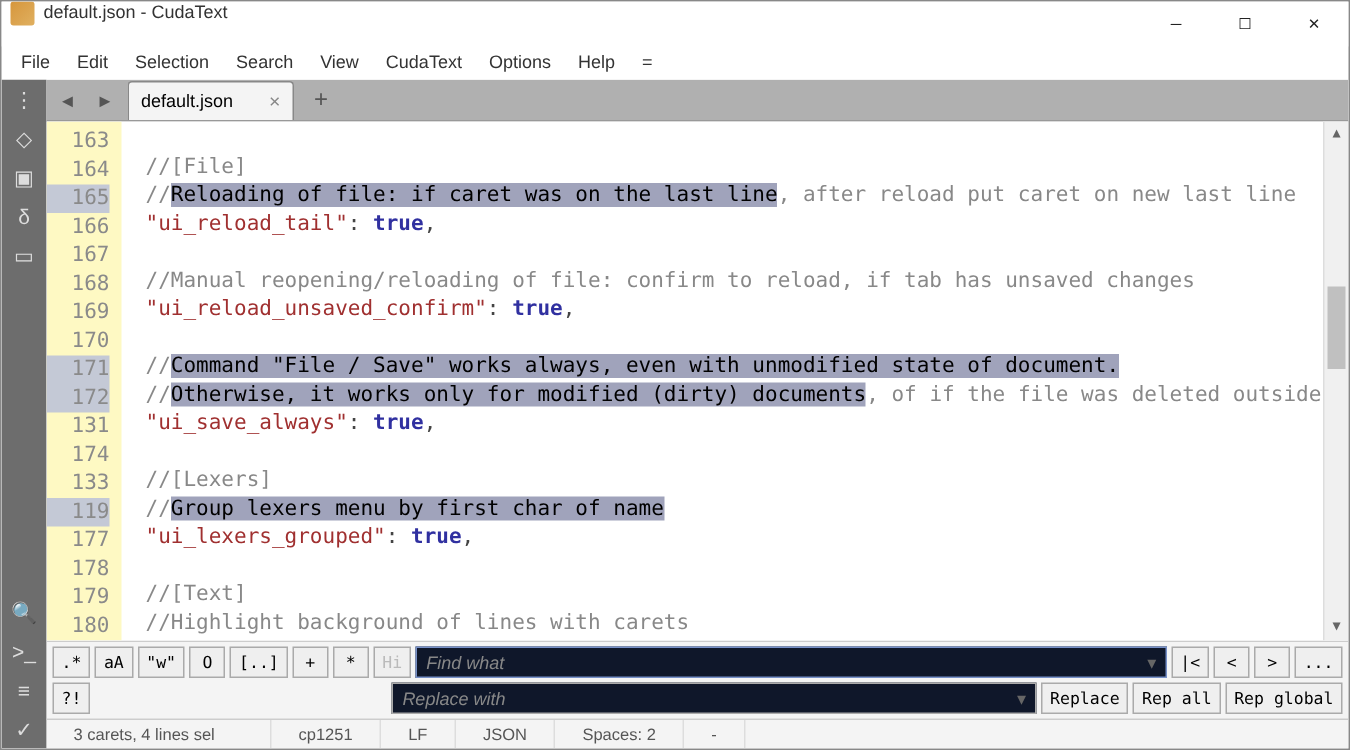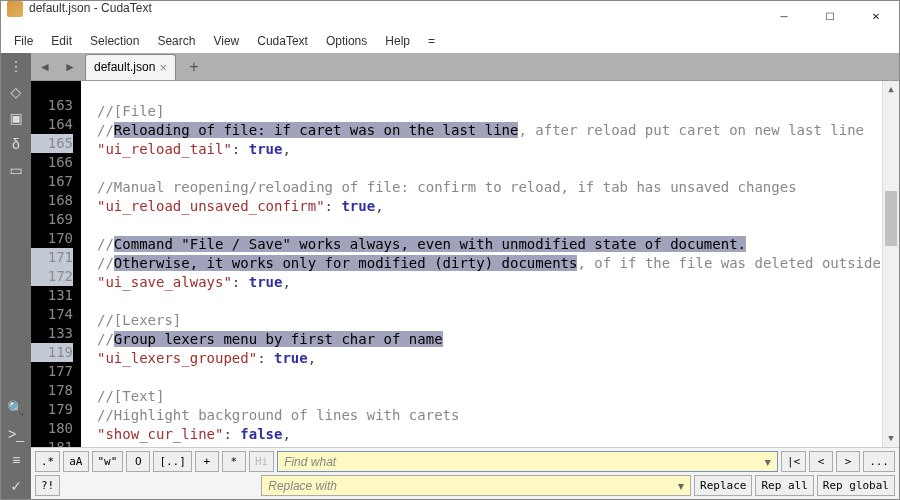--- a/index.html
+++ b/index.html
@@ -11,43 +11,43 @@
 .winbtn{width:46px;height:30px;display:flex;align-items:center;justify-content:center;font-family:Arial;font-size:10px;color:#222}
 .menubar{height:22px;display:flex;align-items:flex-start;padding-left:4px;gap:0;color:#333}
 .menubar span{padding:3px 9px}
 .body{flex:1;display:flex;overflow:hidden}
 .iconbar{width:30px;background:#6d6d6d;display:flex;flex-direction:column}
 .ibtn{width:30px;height:26px;display:flex;align-items:center;justify-content:center;color:#ddd;font-size:14px}
 .ibtn.spacer{flex:1}
 .main{flex:1;display:flex;flex-direction:column;overflow:hidden}
 .tabrow{height:28px;display:flex;align-items:center;background:#b0b0b0;border-bottom:1px solid #999}
 .navbtn{width:22px;height:22px;display:flex;align-items:center;justify-content:center;color:#555;margin-left:3px}
-.tab{height:26px;background:#f4f4f4;border:1px solid #888;border-bottom:none;display:flex;align-items:center;padding:0 8px;margin-left:4px;border-radius:3px 3px 0 0;gap:4px;font-size:12px}
+.tab{height:26px;background:#f4f4f4;border:1px solid #888;border-bottom:none;display:flex;align-items:center;padding:0 8px;margin-left:4px;border-radius:3px 3px 0 0;gap:24px;font-size:12px}
 .tab .x{color:#888;font-size:13px}
 .newtab{width:28px;height:24px;display:flex;align-items:center;justify-content:center;color:#555;font-size:16px;margin-left:4px}
 .editor{flex:1;display:flex;overflow:hidden;font-family:Consolas,Menlo,monospace;font-size:14px;line-height:19px;background:#fff;position:relative}
-.gut{width:50px;background:#000000;color:#8a8a8a;text-align:right;padding-right:8px;padding-top:15px}
+.gut{width:50px;background:#fef9c3;color:#8a8a8a;text-align:right;padding-right:8px;padding-top:4px}
 .gut div{height:19px}
 .gut .hl{background:#c4c9d6}
 .code{flex:1;padding-left:16px;padding-top:2px;white-space:pre;color:#444;overflow:hidden}
 .cl{height:19px}
 .kc{color:#a03030}
 .bt{color:#3030a0;font-weight:bold}
 .cm{color:#888}
 .sel{background:#a0a3bb;color:#000000}
 .scrollbar-v{position:absolute;right:0;top:0;bottom:0;width:17px;background:#f0f0f0;border-left:1px solid #ddd}
 .scrollbar-v .thumb{position:absolute;left:2px;right:2px;top:110px;height:55px;background:#c0c0c0}
 .scrollbar-v .ar{position:absolute;left:0;right:0;height:17px;display:flex;align-items:center;justify-content:center;color:#666;font-size:9px}
 .scrollbar-v .ar.up{top:0}
 .scrollbar-v .ar.dn{bottom:0}
 .search{background:#f4f4f4;border-top:1px solid #ccc;padding:3px 4px;display:flex;flex-direction:column;gap:3px}
 .srow{display:flex;gap:3px;align-items:center}
 .sbtn{height:21px;min-width:24px;padding:0 5px;border:1px solid #aaa;background:#efefef;display:flex;align-items:center;justify-content:center;font-size:11px;font-family:Consolas,monospace}
 .sbtn.dim{color:#bbb}
-.sinput{flex:1;height:21px;border:1px solid #7690c8;padding:0 6px;font-style:italic;color:#888;display:flex;align-items:center;background:#fef9c3;font-size:12px}
+.sinput{flex:1;height:21px;border:1px solid #7690c8;padding:0 6px;font-style:italic;color:#888;display:flex;align-items:center;background:#0f172a;font-size:12px}
 .sinput.rep{border-color:#aaa}
 .sinput .dd{margin-left:auto;color:#666;font-style:normal}
 .status{height:20px;background:#f4f4f4;border-top:1px solid #ccc;display:flex;align-items:center;font-size:11px;color:#555}
 .stcell{padding:0 18px;height:100%;display:flex;align-items:center;border-right:1px solid #ddd}
 </style>
 </head>
 <body>
 
 <div class="titlebar">
   <span class="app-icon"></span>
@@ -151,14 +151,22 @@
           <div class="sinput rep">
             <span>Replace with</span>
             <span class="dd">▾</span>
           </div>
           <div class="sbtn">Replace</div>
           <div class="sbtn">Rep all</div>
           <div class="sbtn">Rep global</div>
         </div>
     </div>
 
+    <div class="status">
+      <div class="stcell" style="min-width:150px">3 carets, 4 lines sel</div>
+      <div class="stcell">cp1251</div>
+      <div class="stcell">LF</div>
+      <div class="stcell">JSON</div>
+      <div class="stcell">Spaces: 2</div>
+      <div class="stcell">-</div>
+    </div>
   </div>
 </div>
 
 </body></html>

